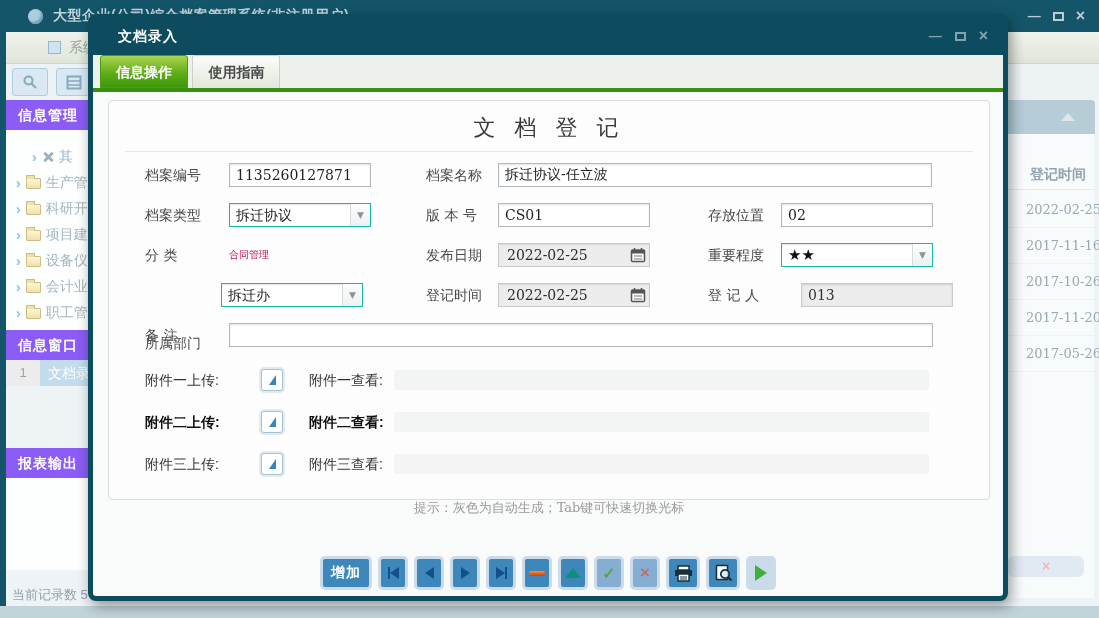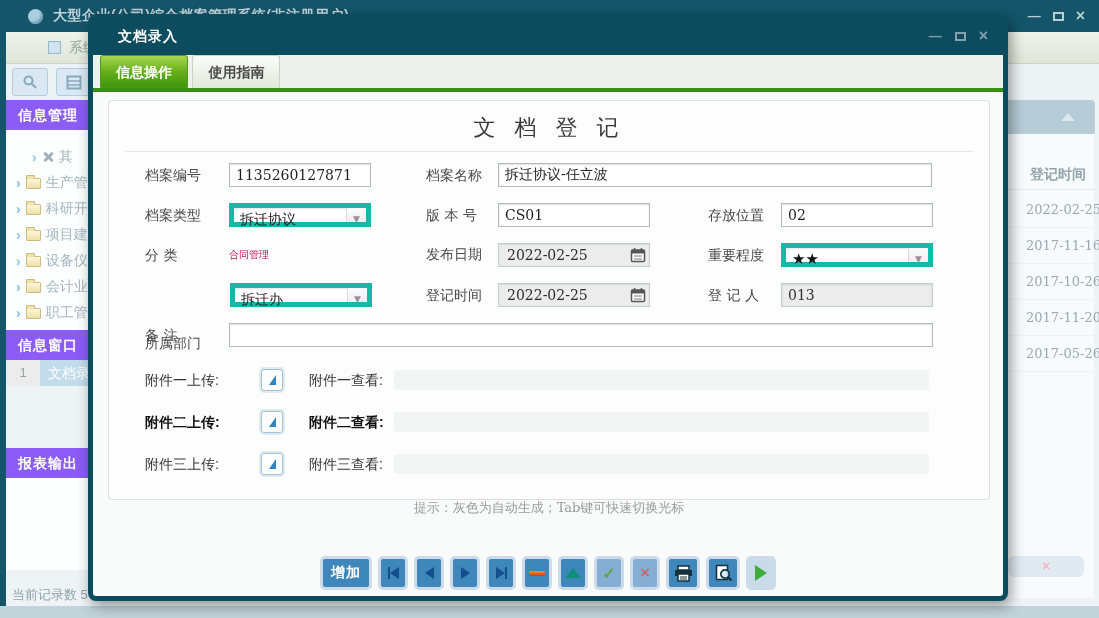--- a/index.html
+++ b/index.html
@@ -94,22 +94,22 @@
                 border:1px solid #d9dee0; border-radius:4px;
                 font-family:"DejaVu Serif", serif; }
   #form-title { position:absolute; left:0; top:12px; width:100%; text-align:center; font-size:22px;
                 color:#3a3a3a; letter-spacing:6px; }
   #form-rule { position:absolute; left:16px; top:50px; width:848px; border-top:1px solid #e4e6e7; }
   .flabel { position:absolute; height:24px; line-height:24px; font-size:14px; color:#4a4a4a; white-space:pre; }
   .field { position:absolute; height:24px; line-height:22px; font-size:14px; color:#1f1f1f;
            background:#fff; border:1px solid #b3babf; box-shadow:inset 0 1px 2px rgba(0,0,0,.12);
            padding:0 6px; font-family:"DejaVu Serif", serif; }
   input.field { outline:none; }
-  .field.ro { background:#ececec; border-color:#c6cbce; color:#333; }
-  .selectbox { position:absolute; height:24px; background:#fff; border:5px solid #14b8a6;
+  .field.ro { background:#ececec; border-color:#c6cbce; color:#333;margin-left:20px; }
+  .selectbox { position:absolute; height:24px; background:#fff; border:1px solid #14b8a6;
                box-shadow:inset 0 1px 2px rgba(0,0,0,.10); }
   .sel-text { position:absolute; left:6px; top:0; line-height:22px; font-size:14px; color:#1f1f1f; white-space:nowrap; }
   .sel-arrow { position:absolute; right:0; top:0; bottom:0; width:20px;
                background:linear-gradient(#fcfdfd,#edf0f1); border-left:1px solid #d7dbde;
                color:#8b959b; font-size:9px; text-align:center; line-height:22px; }
   .datebox { position:absolute; height:24px; background:#ececec; border:1px solid #c6cbce;
              box-shadow:inset 0 1px 1px rgba(0,0,0,.08); }
   .date-text { position:absolute; left:8px; line-height:22px; font-size:14px; color:#2a2a2a; }
   .cal-ico { position:absolute; right:3px; top:3px; }
   .plain-val { position:absolute; height:24px; line-height:24px; font-size:10px; color:#be185d; }
@@ -282,40 +282,40 @@
         <span class="sel-text">拆迁协议</span>
         <span class="sel-arrow">▼</span>
       </span>
       <span class="flabel" style="left:317px; top:102px;">版 本 号</span>
       <input class="field" style="left: 389px; top: 102px; width: 152px;" value="CS01">
       <span class="flabel" style="left:599px; top:102px;">存放位置</span>
       <input class="field" style="left: 672px; top: 102px; width: 152px;" value="02">
 
       <span class="flabel" style="left:36px; top:142px;">分 类</span>
       <span class="plain-val" style="left:120px; top:142px;">合同管理</span>
-      <span class="flabel" style="left:317px; top:142px;font-family:Liberation Mono, monospace;">发布日期</span>
+      <span class="flabel" style="left:317px; top:142px;">发布日期</span>
       <span class="datebox" style="left:389px; top:142px; width:152px;">
         <span class="date-text">2022-02-25</span>
         <svg class="cal-ico" width="16" height="16">
           <rect x="1.5" y="3" width="13" height="11.5" rx="1" fill="#fdfdfd" stroke="#555" stroke-width="1.5"></rect>
           <rect x="1.5" y="3" width="13" height="3.5" fill="#555"></rect>
           <line x1="4.5" y1="1" x2="4.5" y2="4" stroke="#555" stroke-width="1.5"></line>
           <line x1="11.5" y1="1" x2="11.5" y2="4" stroke="#555" stroke-width="1.5"></line>
           <line x1="4" y1="9" x2="12" y2="9" stroke="#777" stroke-width="1"></line>
           <line x1="4" y1="12" x2="12" y2="12" stroke="#777" stroke-width="1"></line>
         </svg>
       </span>
       <span class="flabel" style="left:599px; top:142px;">重要程度</span>
       <span class="selectbox" style="left:672px; top:142px; width:152px;">
         <span class="sel-text" style="font-size:15px; color:#111;">★★</span>
         <span class="sel-arrow">▼</span>
       </span>
 
       <span class="flabel" style="left:36px; top:182px;margin-top:48px;">所属部门</span>
-      <span class="selectbox" style="left:121px; top:182px; width:142px;">
+      <span class="selectbox" style="left:112px; top:182px; width:142px;">
         <span class="sel-text">拆迁办</span>
         <span class="sel-arrow">▼</span>
       </span>
       <span class="flabel" style="left:317px; top:182px;">登记时间</span>
       <span class="datebox" style="left:389px; top:182px; width:152px;">
         <span class="date-text">2022-02-25</span>
         <svg class="cal-ico" width="16" height="16">
           <rect x="1.5" y="3" width="13" height="11.5" rx="1" fill="#fdfdfd" stroke="#555" stroke-width="1.5"></rect>
           <rect x="1.5" y="3" width="13" height="3.5" fill="#555"></rect>
           <line x1="4.5" y1="1" x2="4.5" y2="4" stroke="#555" stroke-width="1.5"></line>

